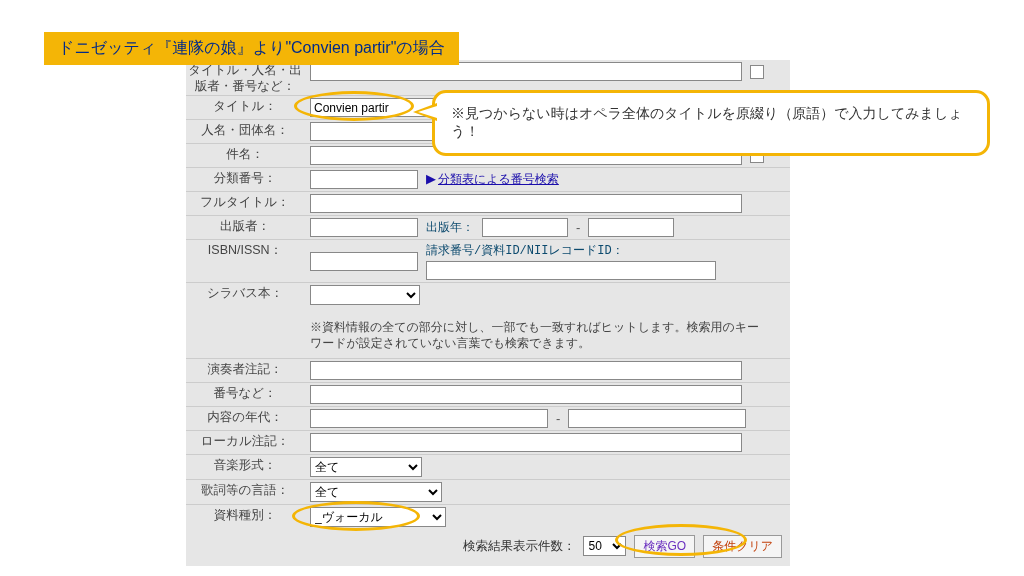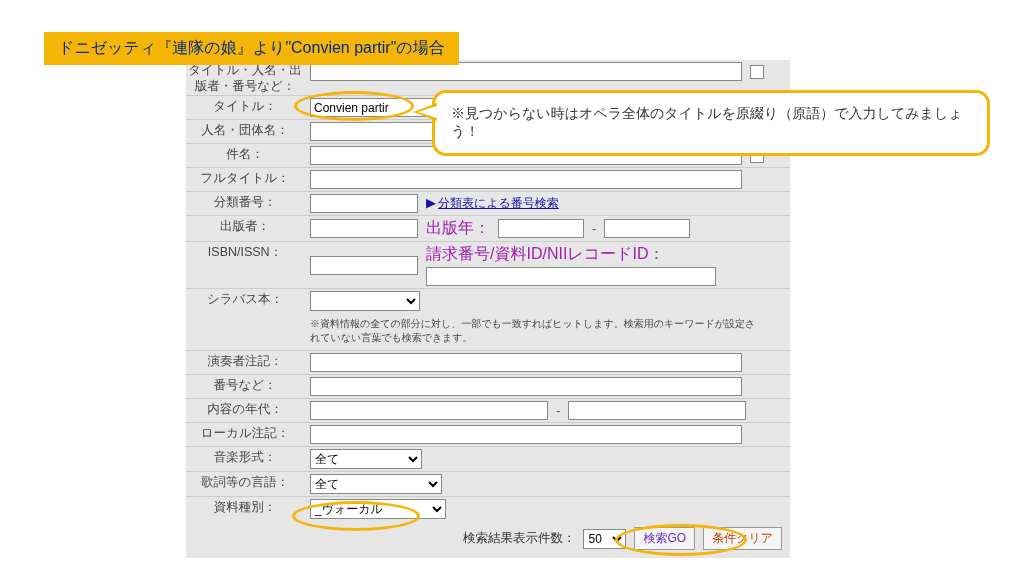--- a/index.html
+++ b/index.html
@@ -79,26 +79,27 @@
   .checkbox {
     width: 14px; height: 14px;
     border: 1px solid #888;
     background: #fff;
     display: inline-block;
   }
   .link { color: #1a0dab; text-decoration: underline; cursor: pointer; font-size: 12px; }
   .arrow { color: #1a0dab; margin-right: 2px; }
   .note {
     width: 454px;
-    font-size: 10px;
+    font-size: 12px;
     color: #444;
     line-height: 1.35;
     padding: 2px 0 4px 0;
-  }
-  .sublabel { font-size: 16px; color: #a21caf; }
+    margin-top: 8px;
+  }
+  .sublabel { font-size: 12px; color: #0c4a6e; font-family: Liberation Mono, monospace; }
   .footer-row {
     display: flex;
     justify-content: flex-end;
     align-items: center;
     gap: 8px;
     padding: 6px 8px 8px 0;
     font-size: 12.5px;
   }
   .btn {
     border: 1px solid #999;
@@ -209,33 +210,33 @@
 
   <div class="row">
     <div class="lbl">件名：</div>
     <div class="cell">
       <input type="text" class="w-full" style="">
       <span class="checkbox"></span>
     </div>
   </div>
 
   <div class="row">
-    <div class="lbl">フルタイトル：</div>
-    <div class="cell">
-      <input type="text" class="w-full" style="">
-    </div>
-  </div>
-
-  <div class="row">
     <div class="lbl">分類番号：</div>
     <div class="cell">
       <input type="text" class="w-100" style="">
       <span>
         <span class="arrow">▶</span><span class="link">分類表による番号検索</span>
       </span>
+    </div>
+  </div>
+
+  <div class="row">
+    <div class="lbl">フルタイトル：</div>
+    <div class="cell">
+      <input type="text" class="w-full" style="">
     </div>
   </div>
 
   <div class="row">
     <div class="lbl">出版者：</div>
     <div class="cell">
       <input type="text" class="w-100" style="">
       <span class="sublabel">出版年：</span>
       <input type="text" class="w-year" style="">
       <span class="dash">-</span>

